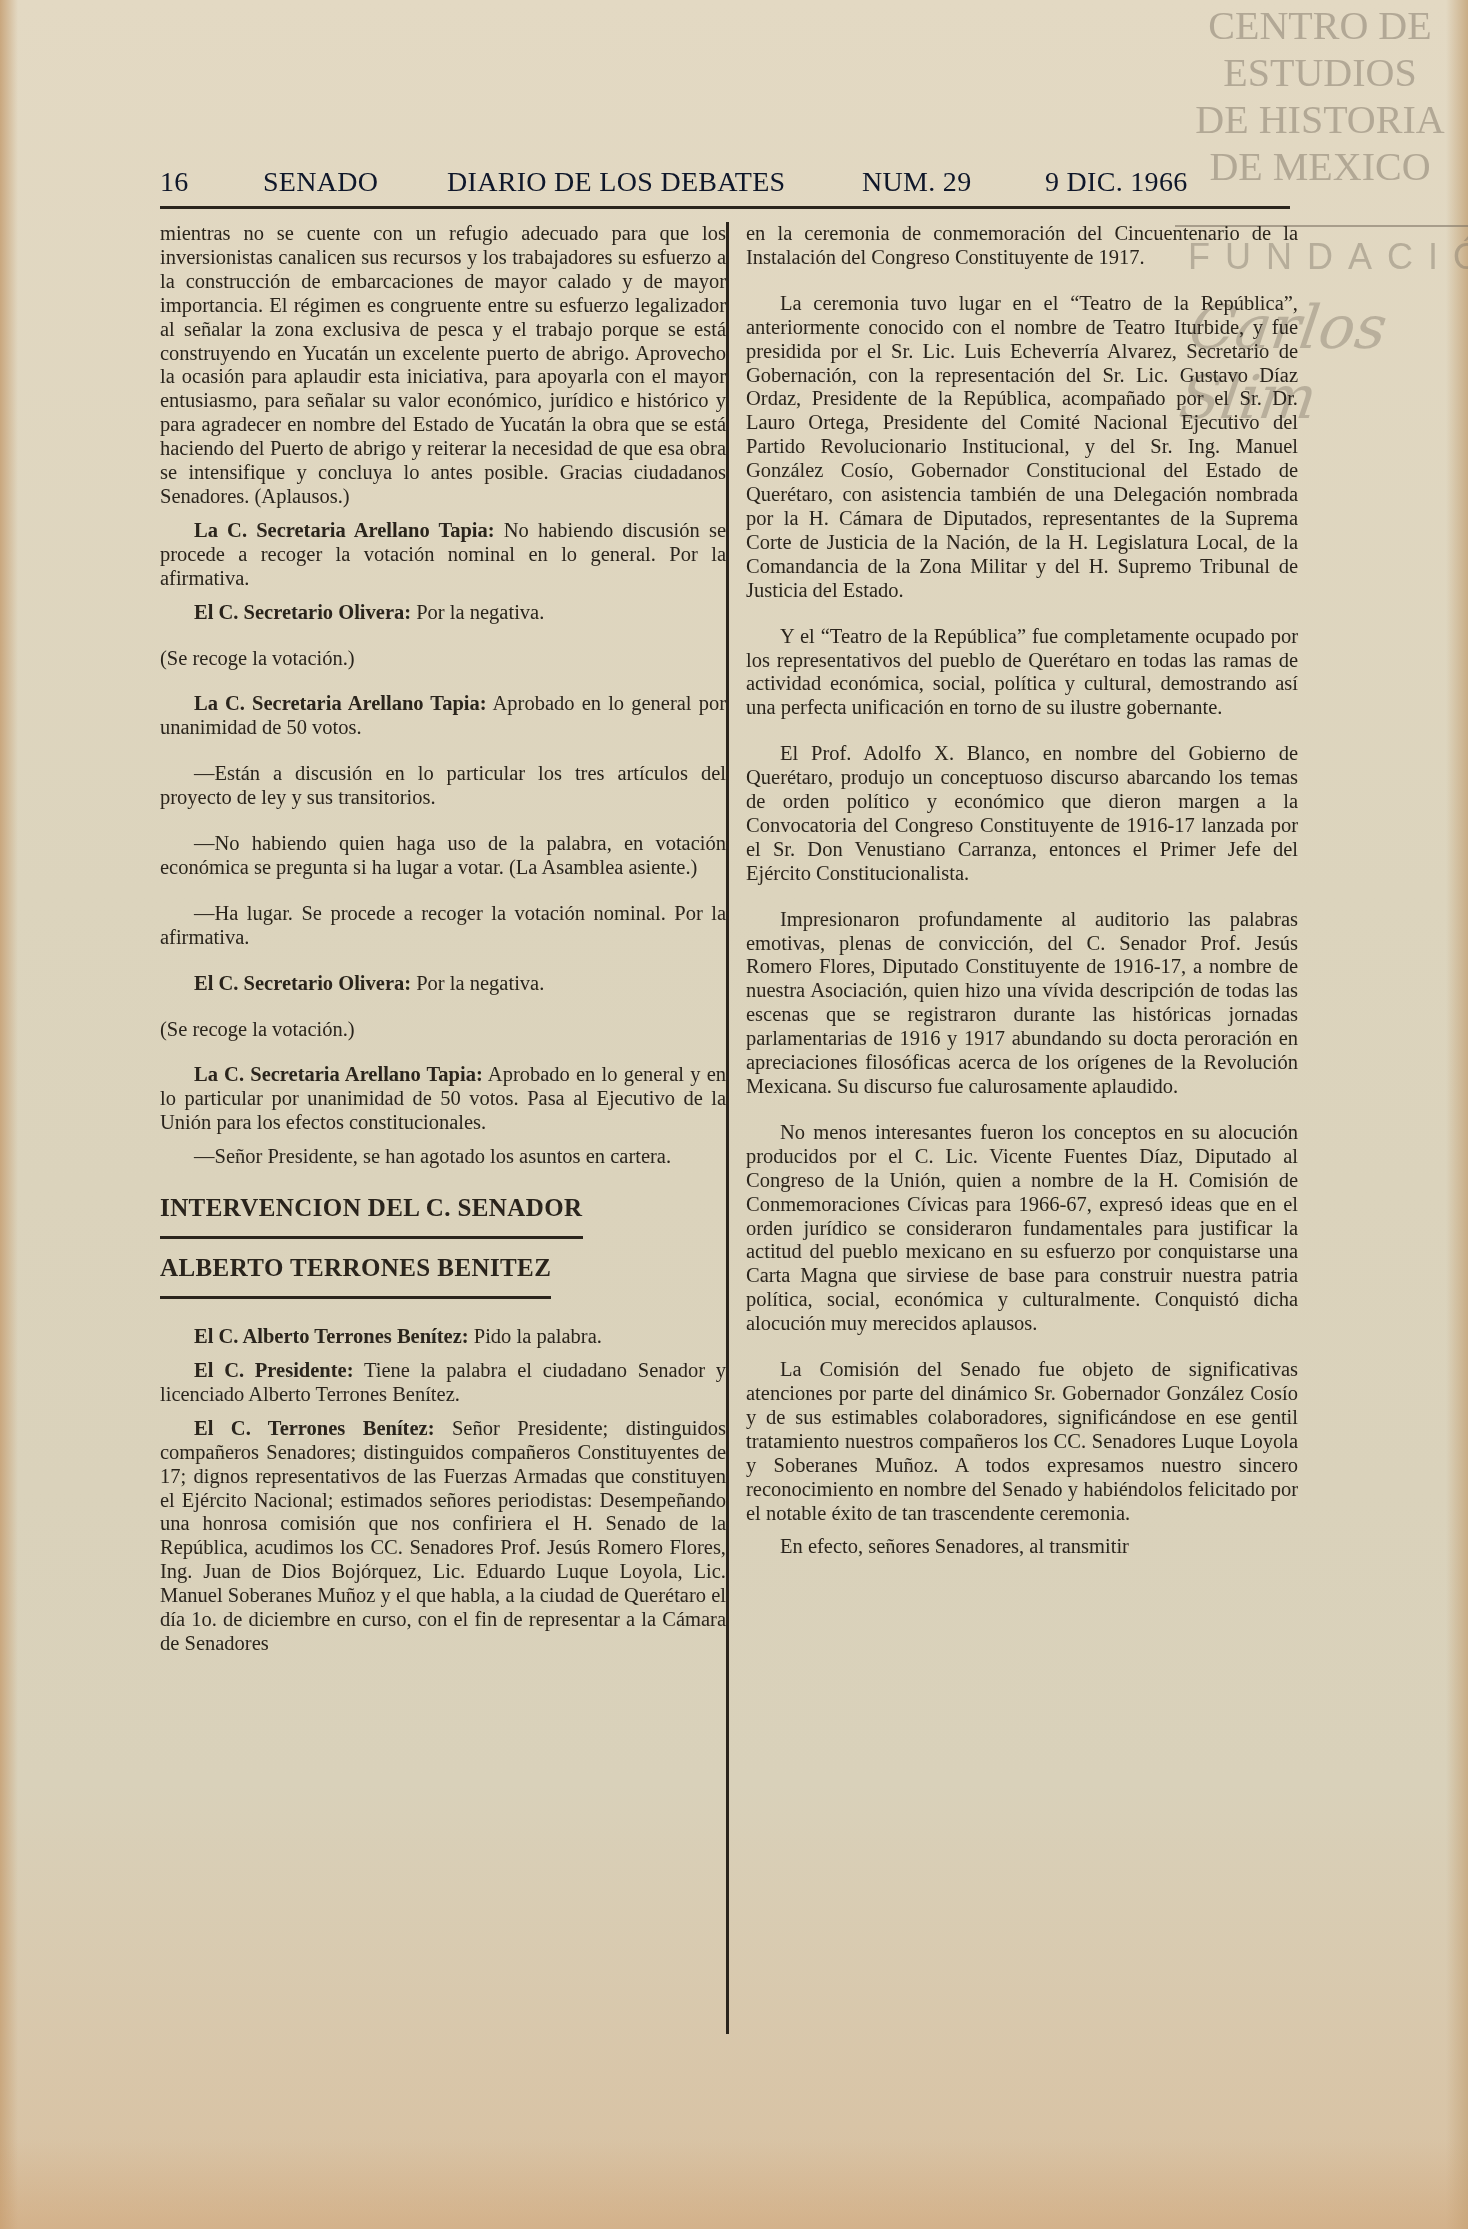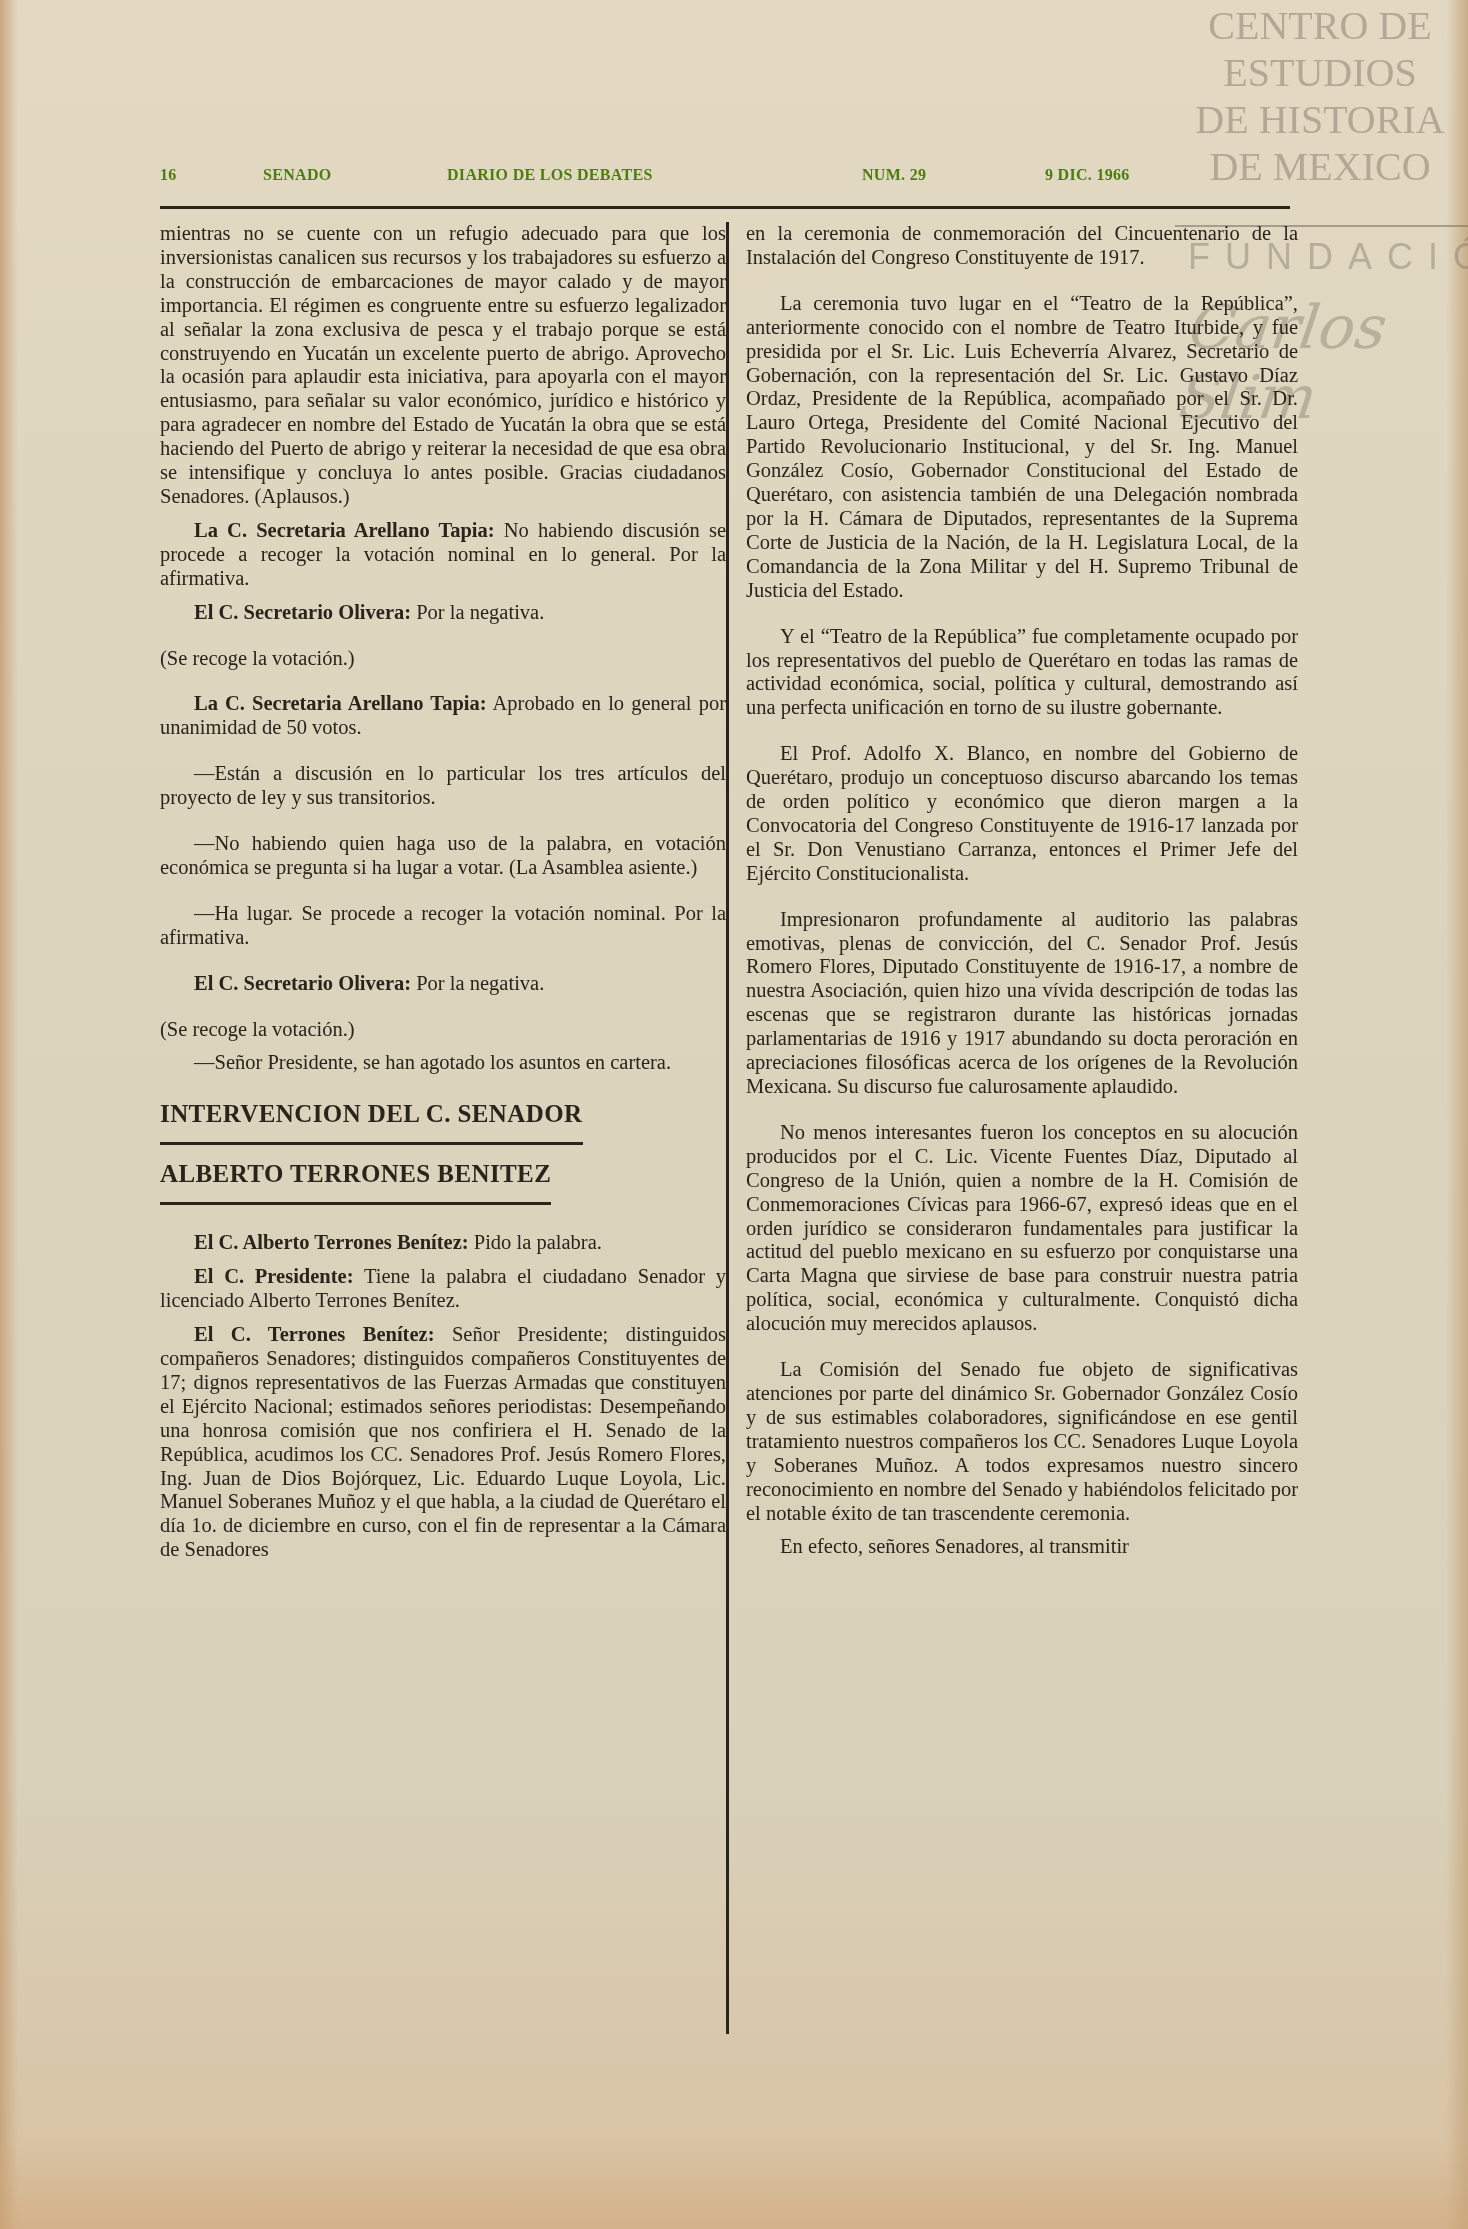--- a/index.html
+++ b/index.html
@@ -11,22 +11,22 @@
   }
   .edge-left { position: absolute; left: 0; top: 0; width: 18px; height: 2229px;
     background: linear-gradient(90deg, #c9a77e, rgba(0,0,0,0)); }
   .edge-bottom { position: absolute; left: 0; bottom: 0; width: 1468px; height: 90px;
     background: linear-gradient(180deg, rgba(0,0,0,0), rgba(206,160,112,0.45)); }
   .edge-right { position: absolute; right: 0; top: 0; width: 22px; height: 2229px;
     background: linear-gradient(270deg, #c9ad86, rgba(0,0,0,0)); }
 
   .header {
     position: absolute; left: 160px; top: 166px; width: 1130px; height: 30px;
-    font-family: "Liberation Serif", serif; font-weight: bold; font-size: 16px;
-    letter-spacing: 0.3px; color: #4d7c0f;
+    font-family: "Liberation Serif", serif; font-weight: normal; font-size: 28px;
+    letter-spacing: 0.3px; color: #0f172a;
   }
   .header span { position: absolute; top: 0; white-space: nowrap; }
   .h-page { left: 0; }
   .h-senado { left: 103px; }
   .h-title { left: 287px; }
   .h-num { left: 702px; }
   .h-date { left: 885px; }
   .header-rule {
     position: absolute; left: 160px; top: 206px; width: 1130px; height: 3px;
     background: #2a241c;
@@ -101,20 +101,21 @@
   <p class="p noind">mientras no se cuente con un refugio adecuado para que los inversionistas canalicen sus recursos y los trabajadores su esfuerzo a la construcción de embarcaciones de mayor calado y de mayor importancia. El régimen es congruente entre su esfuerzo legalizador al señalar la zona exclusiva de pesca y el trabajo porque se está construyendo en Yucatán un excelente puerto de abrigo. Aprovecho la ocasión para aplaudir esta iniciativa, para apoyarla con el mayor entusiasmo, para señalar su valor económico, jurídico e histórico y para agradecer en nombre del Estado de Yucatán la obra que se está haciendo del Puerto de abrigo y reiterar la necesidad de que esa obra se intensifique y concluya lo antes posible. Gracias ciudadanos Senadores. (Aplausos.)</p>
   <p class="p"><span class="spk">La C. Secretaria Arellano Tapia:</span><span> No habiendo discusión se procede a recoger la votación nominal en lo general. Por la afirmativa.</span></p>
   <p class="p"><span class="spk">El C. Secretario Olivera:</span><span> Por la negativa.</span></p>
   <p class="p center gap">(Se recoge la votación.)</p>
   <p class="p gap"><span class="spk">La C. Secretaria Arellano Tapia:</span><span> Aprobado en lo general por unanimidad de 50 votos.</span></p>
   <p class="p gap">—Están a discusión en lo particular los tres artículos del proyecto de ley y sus transitorios.</p>
   <p class="p gap">—No habiendo quien haga uso de la palabra, en votación económica se pregunta si ha lugar a votar. (La Asamblea asiente.)</p>
   <p class="p gap">—Ha lugar. Se procede a recoger la votación nominal. Por la afirmativa.</p>
   <p class="p gap"><span class="spk">El C. Secretario Olivera:</span><span> Por la negativa.</span></p>
   <p class="p center gap">(Se recoge la votación.)</p>
+  <p class="p gap"><span class="spk">La C. Secretaria Arellano Tapia:</span><span> Aprobado en lo general y en lo particular por unanimidad de 50 votos. Pasa al Ejecutivo de la Unión para los efectos constitucionales.</span></p>
   <p class="p">—Señor Presidente, se han agotado los asuntos en cartera.</p>
 
   <div class="section-block">
     <div class="section-title">INTERVENCION DEL C. SENADOR</div><br>
     <div class="section-title">ALBERTO TERRONES BENITEZ</div>
   </div>
 
   <p class="p"><span class="spk">El C. Alberto Terrones Benítez:</span><span> Pido la palabra.</span></p>
   <p class="p"><span class="spk">El C. Presidente:</span><span> Tiene la palabra el ciudadano Senador y licenciado Alberto Terrones Benítez.</span></p>
   <p class="p"><span class="spk">El C. Terrones Benítez:</span><span> Señor Presidente; distinguidos compañeros Senadores; distinguidos compañeros Constituyentes de 17; dignos representativos de las Fuerzas Armadas que constituyen el Ejército Nacional; estimados señores periodistas: Desempeñando una honrosa comisión que nos confiriera el H. Senado de la República, acudimos los CC. Senadores Prof. Jesús Romero Flores, Ing. Juan de Dios Bojórquez, Lic. Eduardo Luque Loyola, Lic. Manuel Soberanes Muñoz y el que habla, a la ciudad de Querétaro el día 1o. de diciembre en curso, con el fin de representar a la Cámara de Senadores</span></p>

